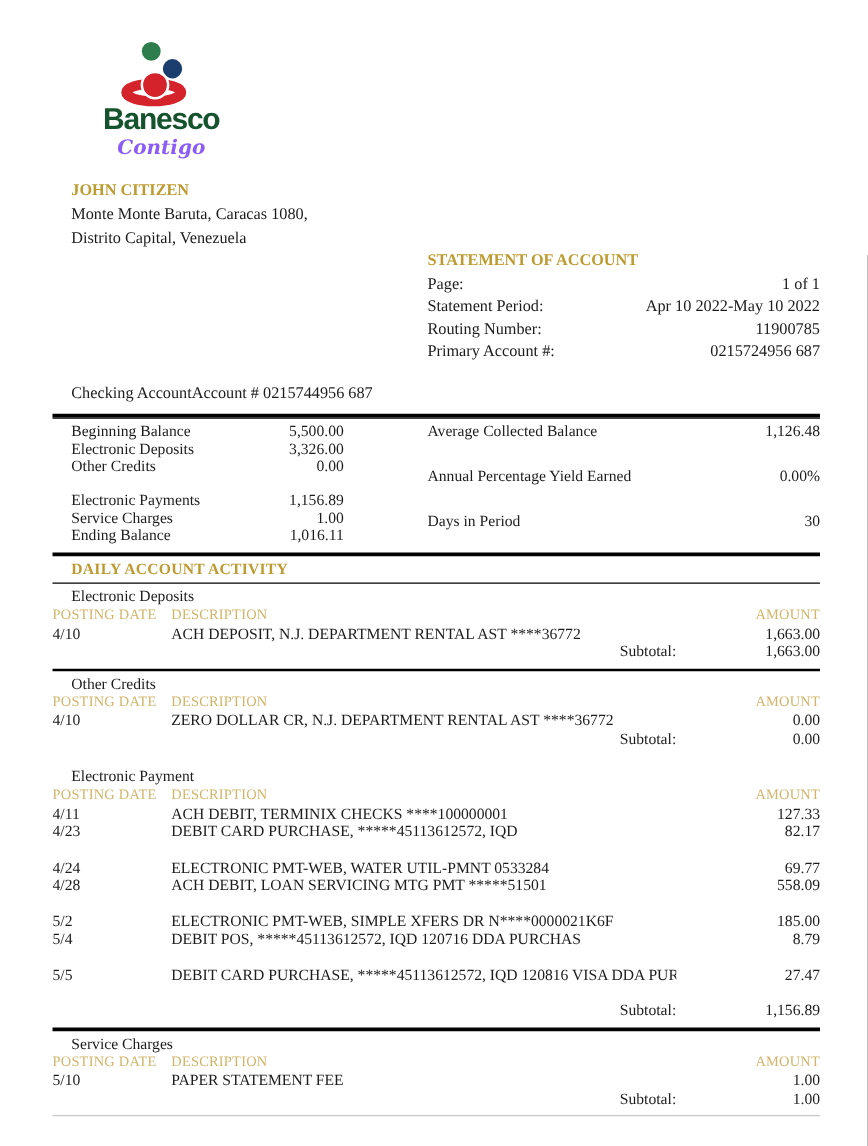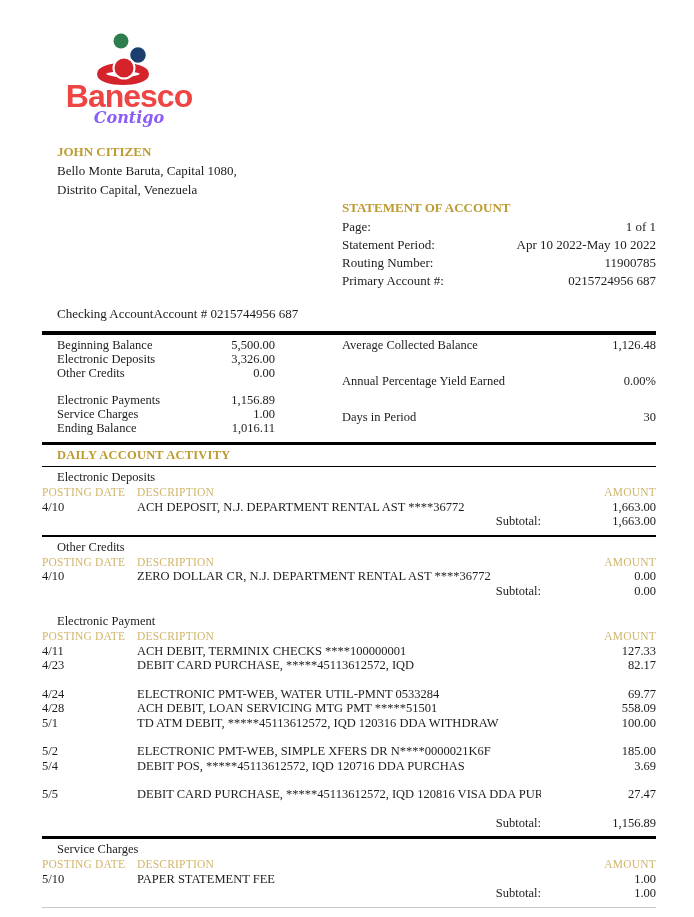--- a/index.html
+++ b/index.html
@@ -4,21 +4,21 @@
 <style>
   html,body{margin:0;padding:0;background:#888;}
   .page{width:694px;height:917px;background:#ffffff;position:relative;overflow:hidden;
         font-family:"Liberation Serif","DejaVu Serif",serif;color:#1c1c1c;margin:0 auto;}
   .content{padding:26px 38px 0 42px;}
 
   
   .logo-box{width:150px;margin-left:12px;}
   .logo-mark{display:block;margin:0 auto;}
   .brand{font-family:"Liberation Sans","DejaVu Sans",sans-serif;font-weight:bold;
-         font-size:32px;line-height:24px;color:#ef4444;letter-spacing:-1px;text-align:center;margin-top:-2px;}
+         font-size:24px;line-height:24px;color:#14532d;letter-spacing:-1px;text-align:center;margin-top:-2px;}
   .tagline{font-family:"DejaVu Serif",serif;font-style:italic;font-weight:bold;
            font-size:16px;line-height:20px;color:#8b5cf6;text-align:center;}
 
   
   .info-band{display:flex;margin-top:14px;flex-direction:column;}
   .customer{padding-left:15px;font-size:13px;line-height:19px;width:300px;}
   .cust-name{color:#bd9b30;font-weight:bold;}
   .stmt-info{width:314px;margin-left:auto;font-size:13px;line-height:18px;}
   .stmt-title{color:#bd9b30;font-weight:bold;margin-bottom:1px;}
   .info-row{display:flex;justify-content:space-between;}
@@ -75,21 +75,21 @@
         <circle cx="65" cy="42" r="10.5" fill="#d5232b" stroke="#ffffff" stroke-width="2"></circle>
         <circle cx="62" cy="15" r="7.5" fill="#2e7d4c"></circle>
       </svg>
       <div class="brand">Banesco</div>
       <div class="tagline">Contigo</div>
     </div>
 
     <div class="info-band">
       <div class="customer">
         <div class="cust-name">JOHN CITIZEN</div>
-        <div>Bello Monte Baruta, Capital 1080,</div>
+        <div>Monte Monte Baruta, Caracas 1080,</div>
         <div>Distrito Capital, Venezuela</div>
       </div>
       <div class="stmt-info">
         <div class="stmt-title">STATEMENT OF ACCOUNT</div>
         <div class="info-row">
           <span>Page:</span>
           <span>1 of 1</span>
         </div>
         <div class="info-row">
           <span>Statement Period:</span>
@@ -232,34 +232,29 @@
         <tr class="g">
           <td class="c-date">4/24</td>
           <td class="c-desc">ELECTRONIC PMT-WEB, WATER UTIL-PMNT 0533284</td>
           <td class="c-amt">69.77</td>
         </tr>
         <tr>
           <td class="c-date">4/28</td>
           <td class="c-desc">ACH DEBIT, LOAN SERVICING MTG PMT *****51501</td>
           <td class="c-amt">558.09</td>
         </tr>
-        <tr>
-          <td class="c-date">5/1</td>
-          <td class="c-desc">TD ATM DEBIT, *****45113612572, IQD 120316 DDA WITHDRAW</td>
-          <td class="c-amt">100.00</td>
-        </tr>
         <tr class="g">
           <td class="c-date">5/2</td>
           <td class="c-desc">ELECTRONIC PMT-WEB, SIMPLE XFERS DR N****0000021K6F</td>
           <td class="c-amt">185.00</td>
         </tr>
         <tr>
           <td class="c-date">5/4</td>
           <td class="c-desc">DEBIT POS, *****45113612572, IQD 120716 DDA PURCHAS</td>
-          <td class="c-amt">3.69</td>
+          <td class="c-amt">8.79</td>
         </tr>
         <tr class="g">
           <td class="c-date">5/5</td>
           <td class="c-desc">DEBIT CARD PURCHASE, *****45113612572, IQD 120816 VISA DDA PUR</td>
           <td class="c-amt">27.47</td>
         </tr>
         <tr class="sub g">
           <td class="c-date"></td>
           <td class="c-desc">Subtotal:</td>
           <td class="c-amt">1,156.89</td>

